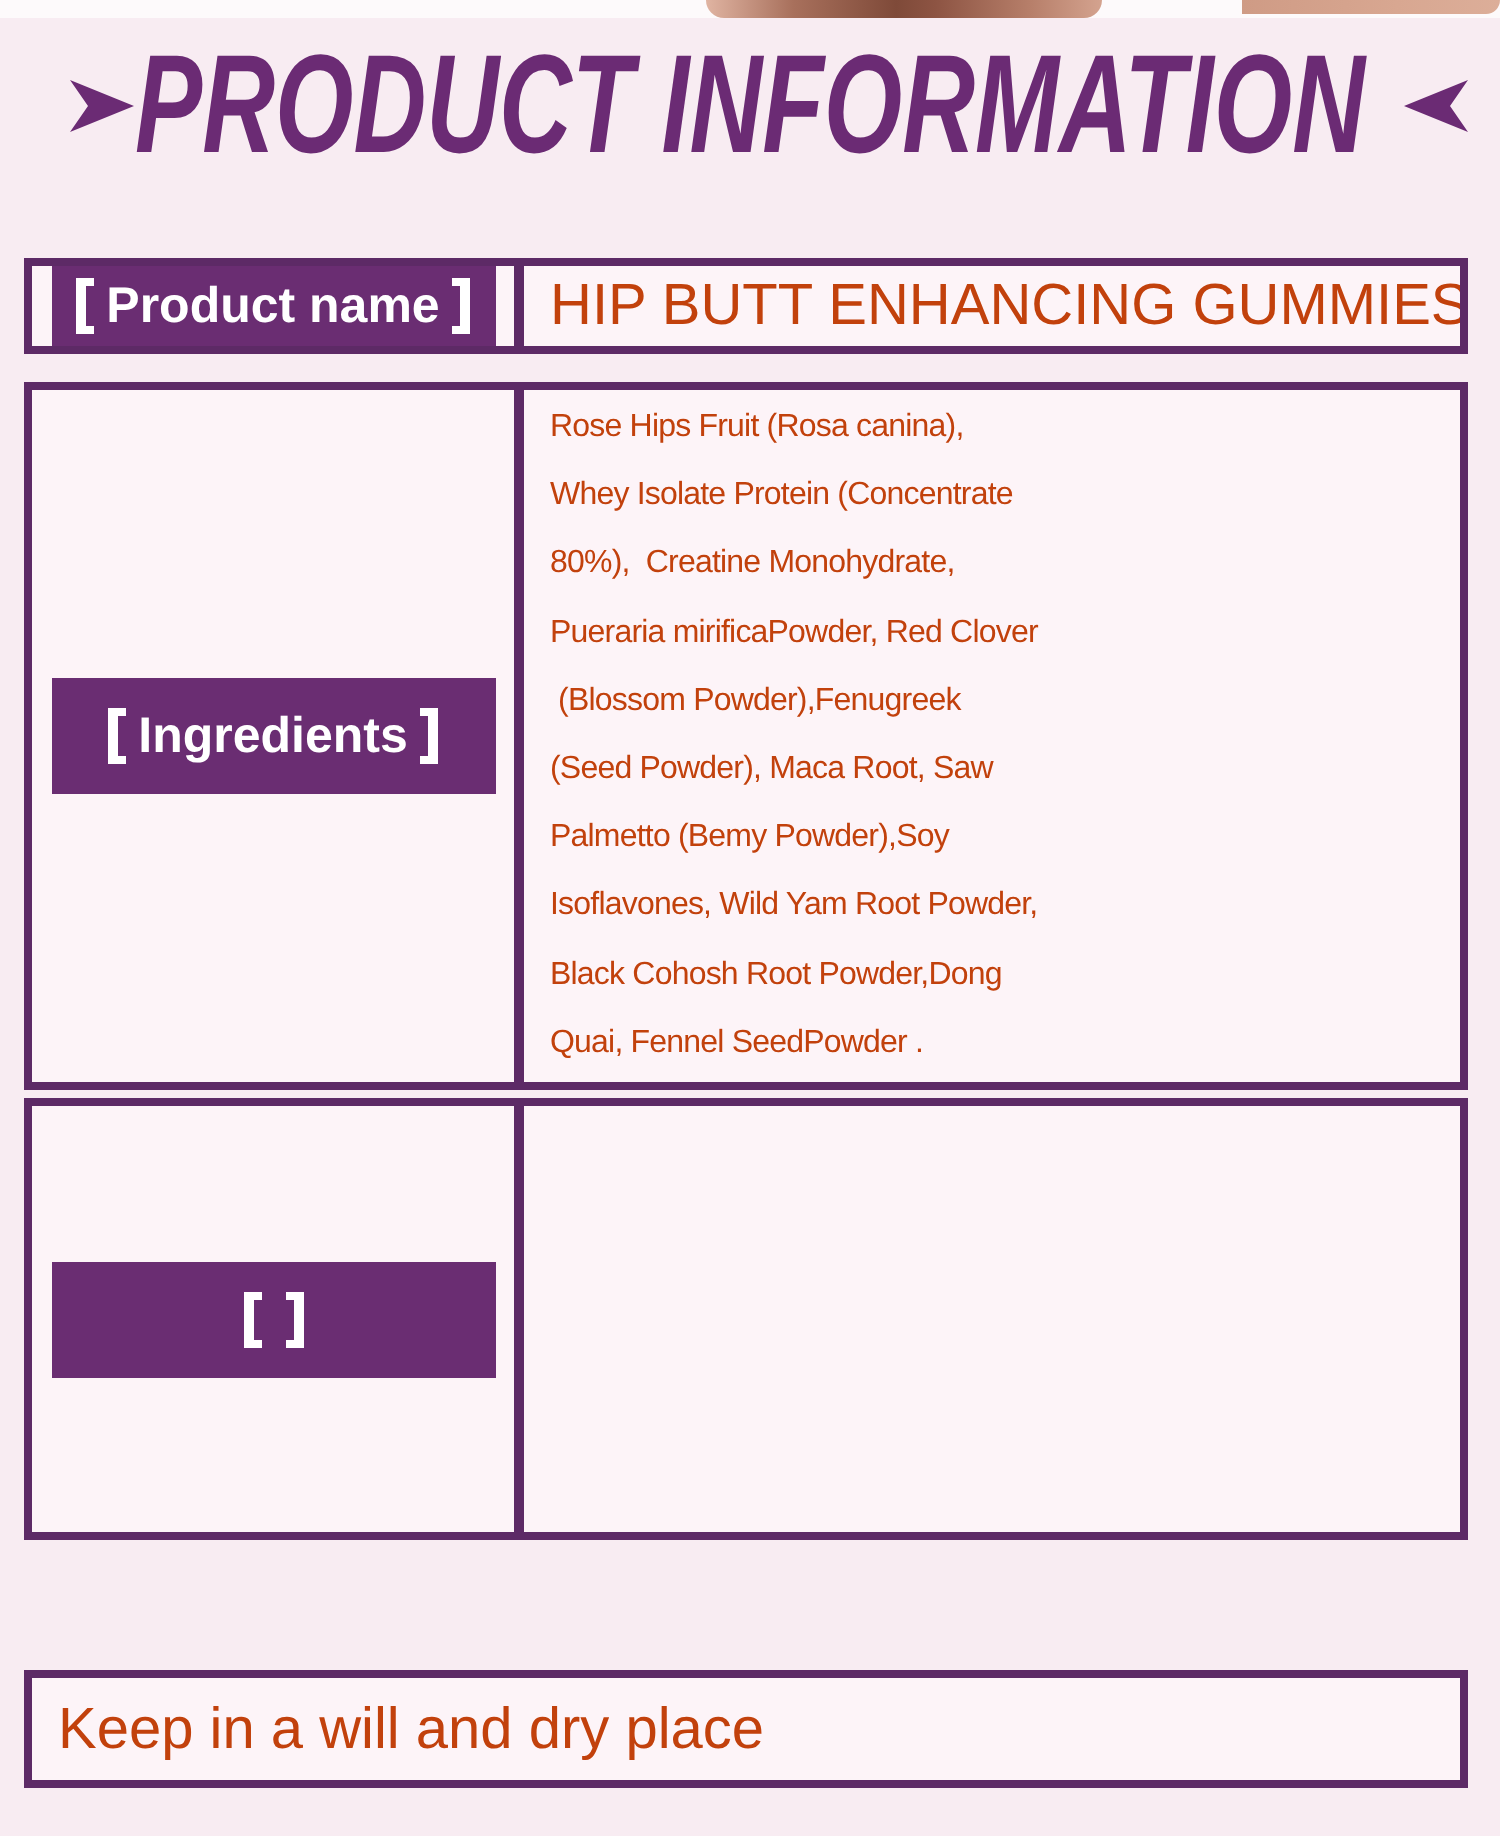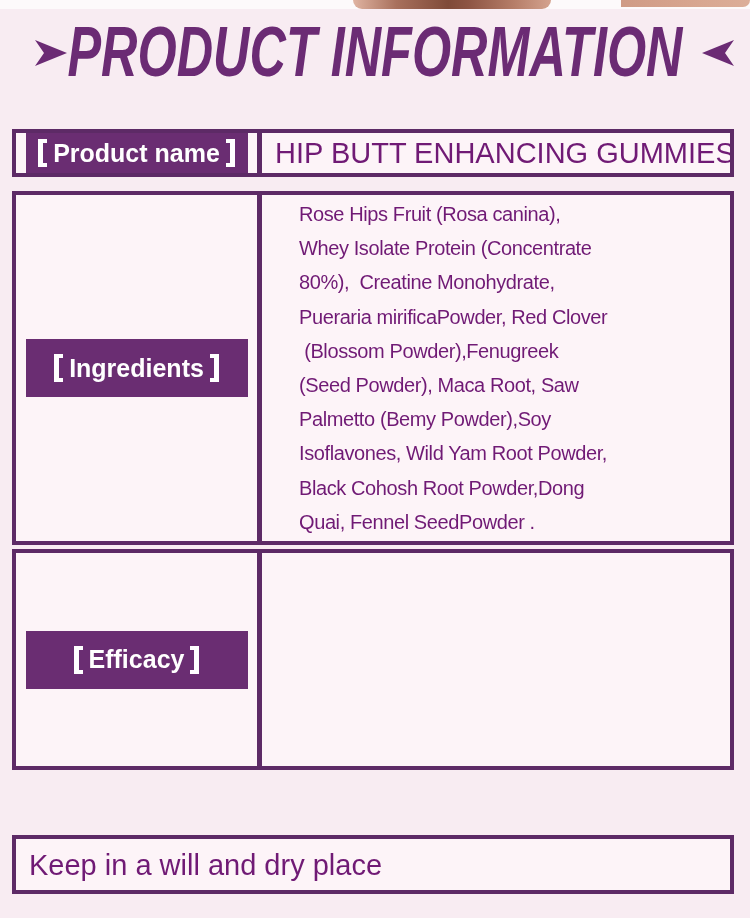--- a/index.html
+++ b/index.html
@@ -79,26 +79,26 @@
     box-sizing:border-box; flex:0 0 auto;
   }
   .brk.open  { border-left:5px solid #fff;  border-top:4px solid #fff; border-bottom:4px solid #fff; margin-right:6px; }
   .brk.close { border-right:5px solid #fff; border-top:4px solid #fff; border-bottom:4px solid #fff; margin-left:6px; }
 
   .cell-value {
     flex:1 1 auto;
     box-sizing:border-box;
     display:flex; align-items:center;
     padding:6px 4px 6px 13px;
-    color:#701a75;
+    color:#c2410c;
     overflow:hidden;
   }
   .cell-value .txt { white-space:pre-wrap; }
   .single .txt { font-size:29px; line-height:34px; white-space:nowrap; }
-  .multi .txt  { font-size:20px; letter-spacing:-0.4px;margin-left:24px; }
+  .multi .txt  { font-size:16px; letter-spacing:-0.4px; }
   .row-ingr .txt     { line-height:34.2px; }
   .row-efficacy .txt { line-height:34.5px; }
 </style>
 </head>
 <body>
 
 <div class="page">
 
   <div class="top-strip"></div>
   <div class="skin-a"></div>
@@ -150,21 +150,20 @@
 Isoflavones, Wild Yam Root Powder,
 Black Cohosh Root Powder,Dong
 Quai, Fennel SeedPowder .</span>
     </div>
   </div>
 
   <div class="row row-efficacy">
     <div class="cell-label">
       <div class="badge">
         <span class="brk open"></span>
-        <span>Efficacy</span>
         <span class="brk close"></span>
       </div>
     </div>
   </div>
 
 
   <div class="row row-storage">
     <div class="cell-value single">
       <span class="txt">Keep in a will and dry place</span>
     </div>

